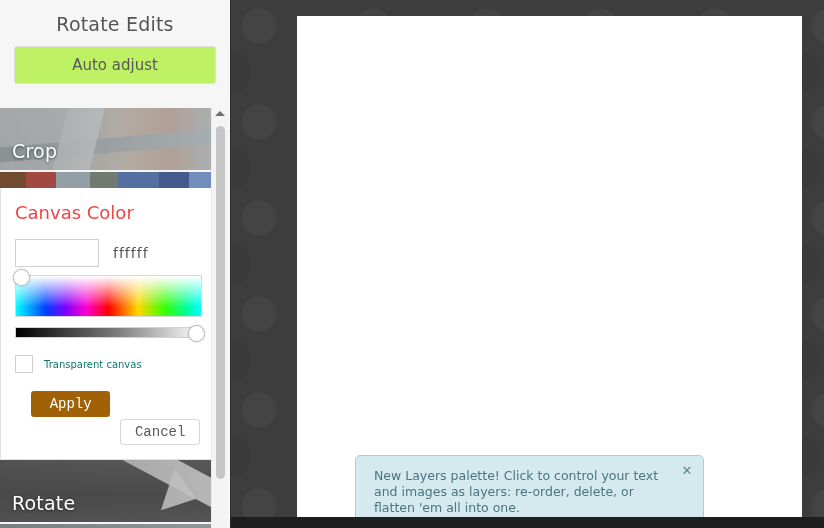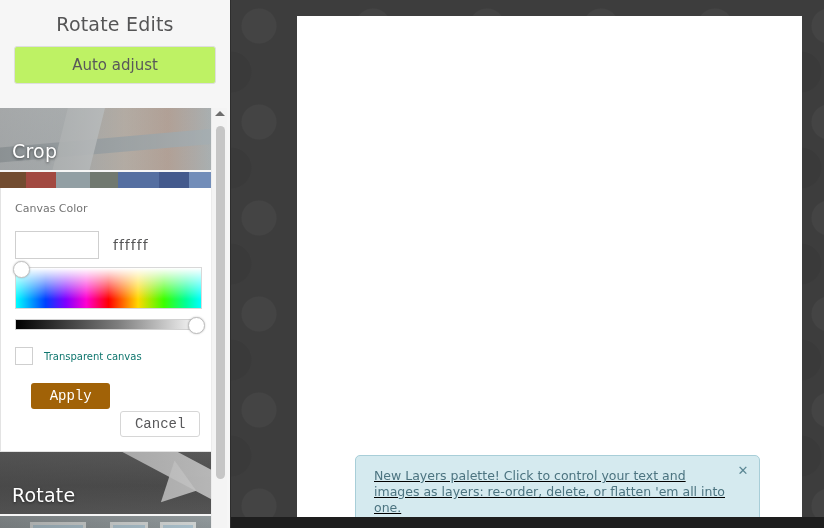--- a/index.html
+++ b/index.html
@@ -161,22 +161,22 @@
 
   
   .cc-panel {
     width: 215px;
     background: #ffffff;
     border: 1px solid #e3e3e3;
     border-top: none;
     padding: 10px 14px 14px 14px;
   }
   .cc-title {
-    font-size: 11px;
-    color: #737373;
+    font-size: 18px;
+    color: #ef4444;
     margin: 4px 0 16px 0;
     font-weight: 400;
   }
   .cc-swatch-row {
     display: flex;
     align-items: center;
     gap: 14px;
     margin-bottom: 8px;
   }
   .cc-swatch {
@@ -338,27 +338,26 @@
     left: 0; right: 0; bottom: 0;
     height: 11px;
     background: #1e1e1e;
   }
 
   
   #tooltip {
     position: absolute;
     left: 124px;
     top: 455px;
-    width: 405px;
+    width: 349px;
     background: #d5eaef;
     border: 1px solid #a8ced8;
     border-radius: 5px;
     padding: 12px 34px 12px 18px;
     box-sizing: border-box;
-    text-decoration: underline;
   }
   #tooltip .tip-text {
     font-size: 12.5px;
     line-height: 16px;
     color: #4c7480;
   }
   #tip-close {
     position: absolute;
     right: 9px; top: 8px;
     width: 14px; height: 14px;

